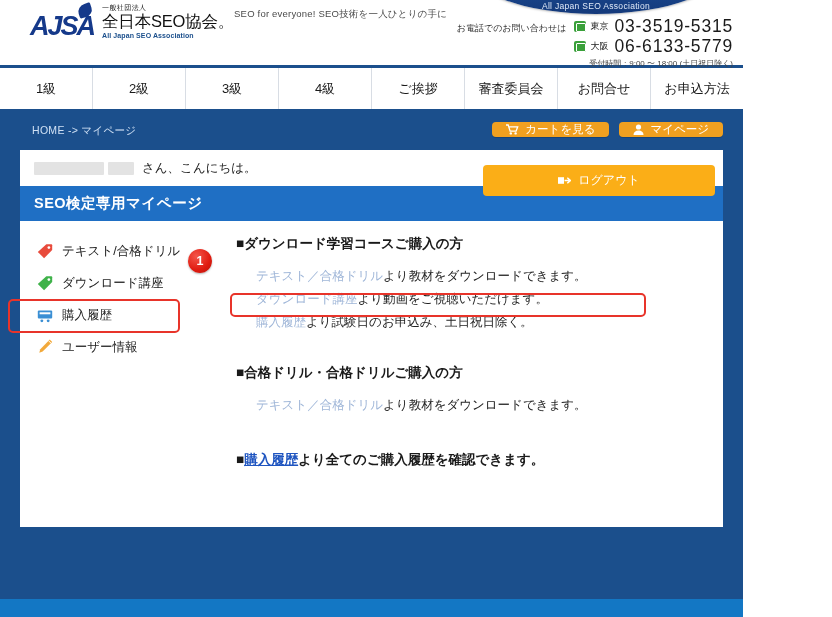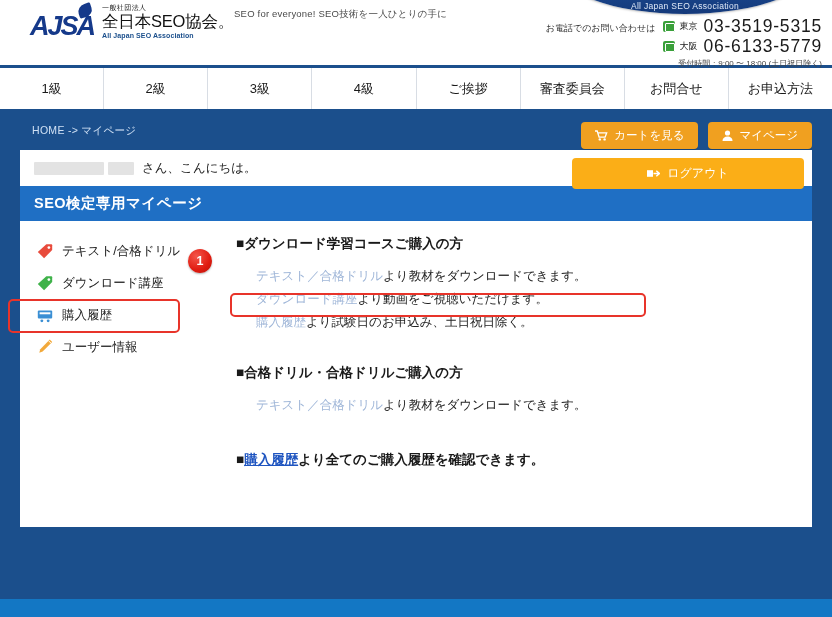--- a/index.html
+++ b/index.html
@@ -6,21 +6,21 @@
   * { box-sizing: border-box; }
   html, body {
     margin: 0; padding: 0;
     width: 832px; height: 617px;
     overflow: hidden;
     background: #ffffff;
     font-family: "Liberation Sans", "DejaVu Sans", sans-serif;
   }
   #page {
     position: relative;
-    width: 832px; height: 617px;
+    width: 743px; height: 617px;
     background: #ffffff;
   }
 
   
   .header {
     position: relative;
     height: 68px;
     background: #ffffff;
     border-bottom: 3px solid #1b4f8c;
   }
@@ -148,21 +148,21 @@
     position: absolute;
     right: 20px; top: 10px;
     display: flex; gap: 10px;
   }
   .obtn {
     background: #f0a020;
     color: #ffffff;
     border: none;
     border-radius: 4px;
     font-size: 11.5px;
-    padding: 6px 14px;
+    padding: 0 14px;
     display: flex; align-items: center; gap: 6px;
     cursor: pointer;
     box-shadow: 0 1px 0 rgba(0,0,0,.15);
     font-family: "Liberation Sans", sans-serif;
   }
   .obtn svg { display: block; }
 
   .welcome {
     margin-top: 4px;
     background: #ffffff;
@@ -175,21 +175,21 @@
     display: inline-block;
     width: 70px; height: 13px;
     background: #e3e3e3;
     border-radius: 1px;
     margin-right: 4px;
     vertical-align: middle;
   }
   .redact.two { width: 26px; margin-right: 8px; }
   .welcome-text { font-size: 12.5px; color: #222; }
   .logout-wrap {
-    position: absolute; right: 8px; top: 8px; padding-left: 23px;
+    position: absolute; right: 8px; top: 15px; padding-left: 23px;
   }
   .logout-btn {
     width: 232px;
     background: #fbae17;
     border: none;
     color: #fff;
     font-size: 12px;
     padding: 7px 0;
     border-radius: 4px;
     cursor: pointer;

